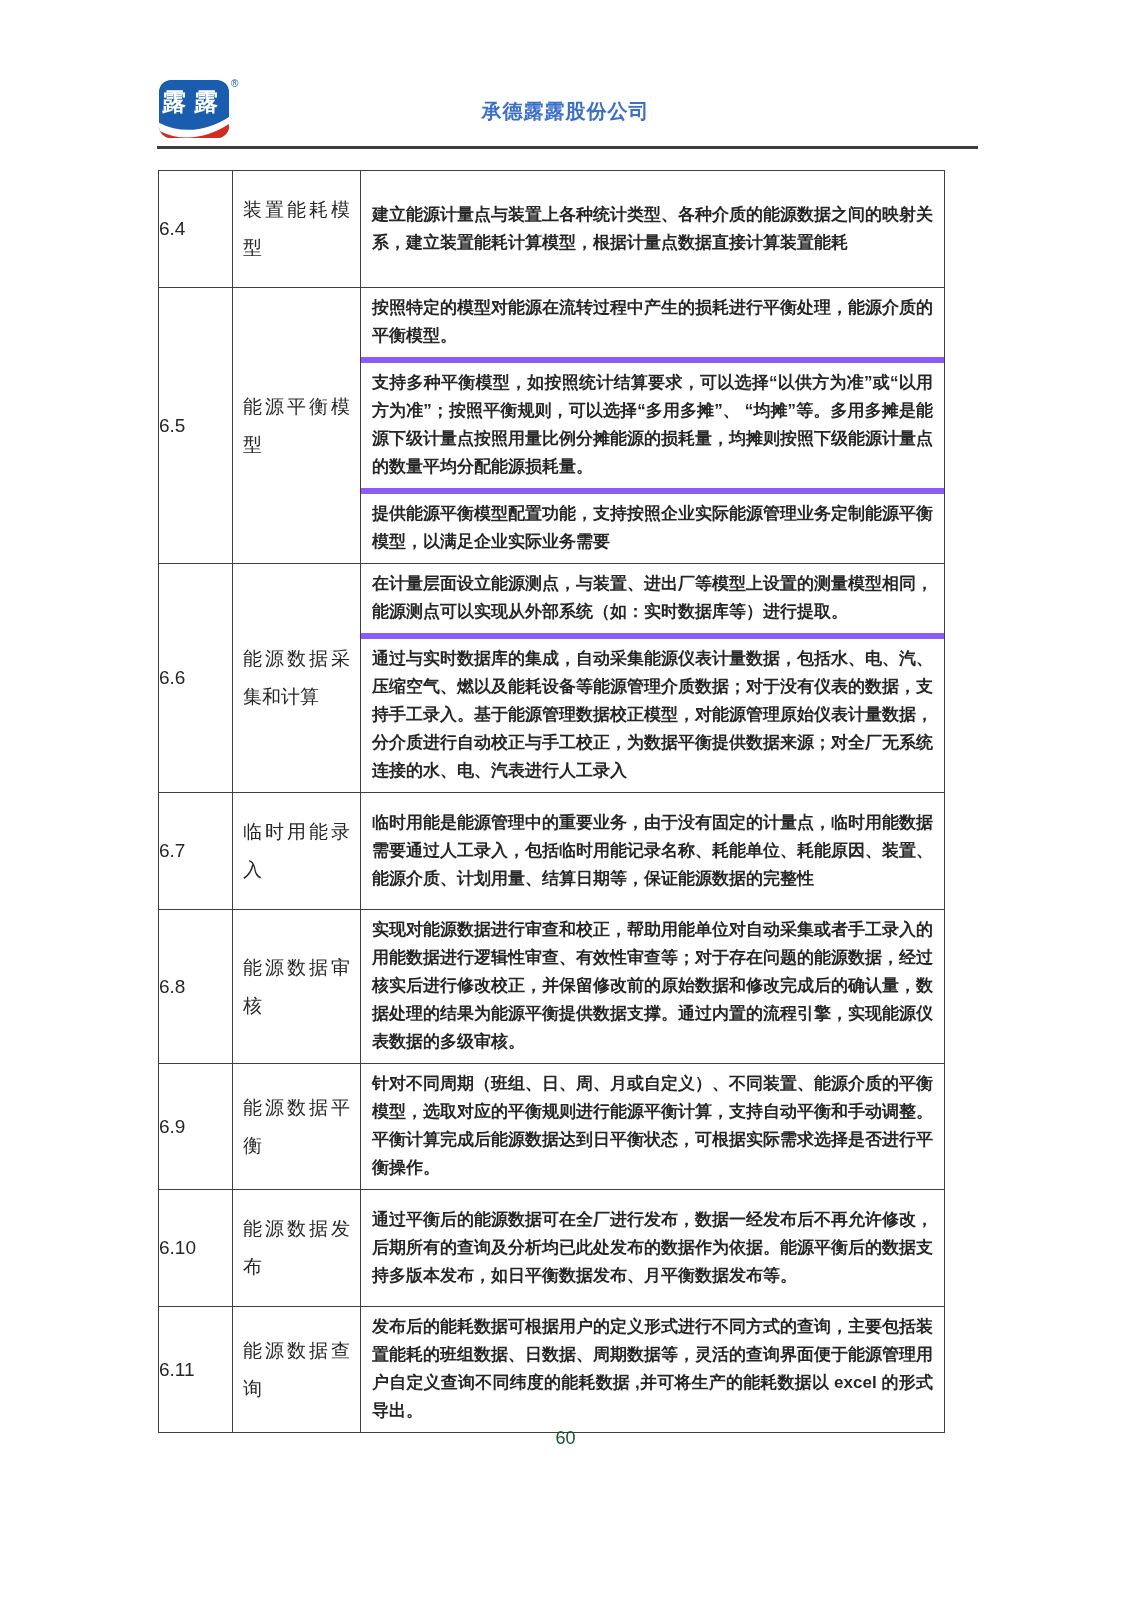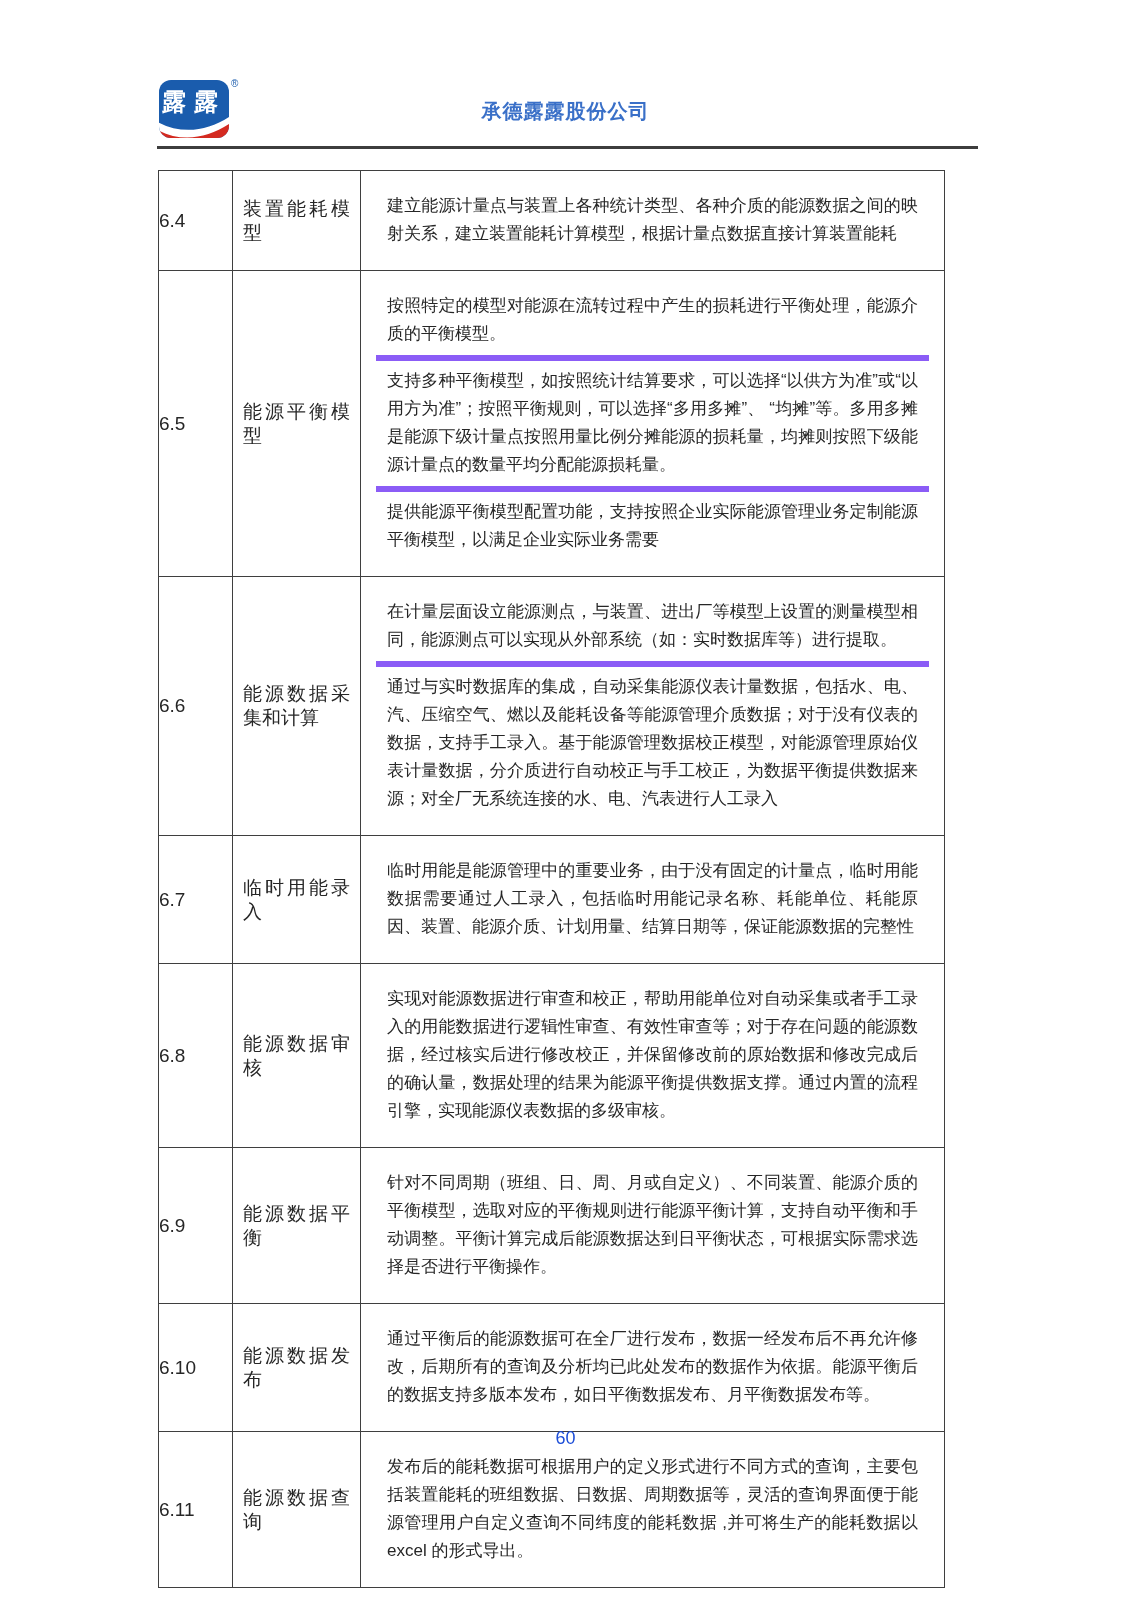--- a/index.html
+++ b/index.html
@@ -34,34 +34,34 @@
   }
   .doc-table col.c1{width:74px;}
   .doc-table col.c2{width:128px;}
   .doc-table col.c3{width:584px;}
   .doc-table td{
     border:1px solid #3f3f3f;
     vertical-align:middle;
     font-size:19px;
   }
   .doc-table td.num{text-align:left;padding:4px 0;}
-  .doc-table td.ttl{padding:20px 10px;text-align:justify;line-height:24px;}
-  .doc-table td.dsc{padding:15px;}
+  .doc-table td.ttl{padding:20px 10px;text-align:justify;line-height:38px;}
+  .doc-table td.dsc{padding:0;font-weight:bold;}
   .doc-table .sub{
     padding:6px 11px 7px 11px;
     font-size:17px;
     line-height:28px;
     text-align:justify;
     text-justify:inter-ideograph;
   }
   .doc-table .sub + .sub{border-top:6px solid #8b5cf6;}
   
   .page-number{
     position:absolute;left:0;top:1428px;width:100%;
-    text-align:center;font-size:18px;color:#1d4ed8;
+    text-align:center;font-size:18px;color:#14532d;
   }
 </style>
 </head>
 <body>
 
 <div class="page">
 
   <div class="header">
     <div class="logo">
       <svg width="84" height="66" viewBox="0 0 84 66">

